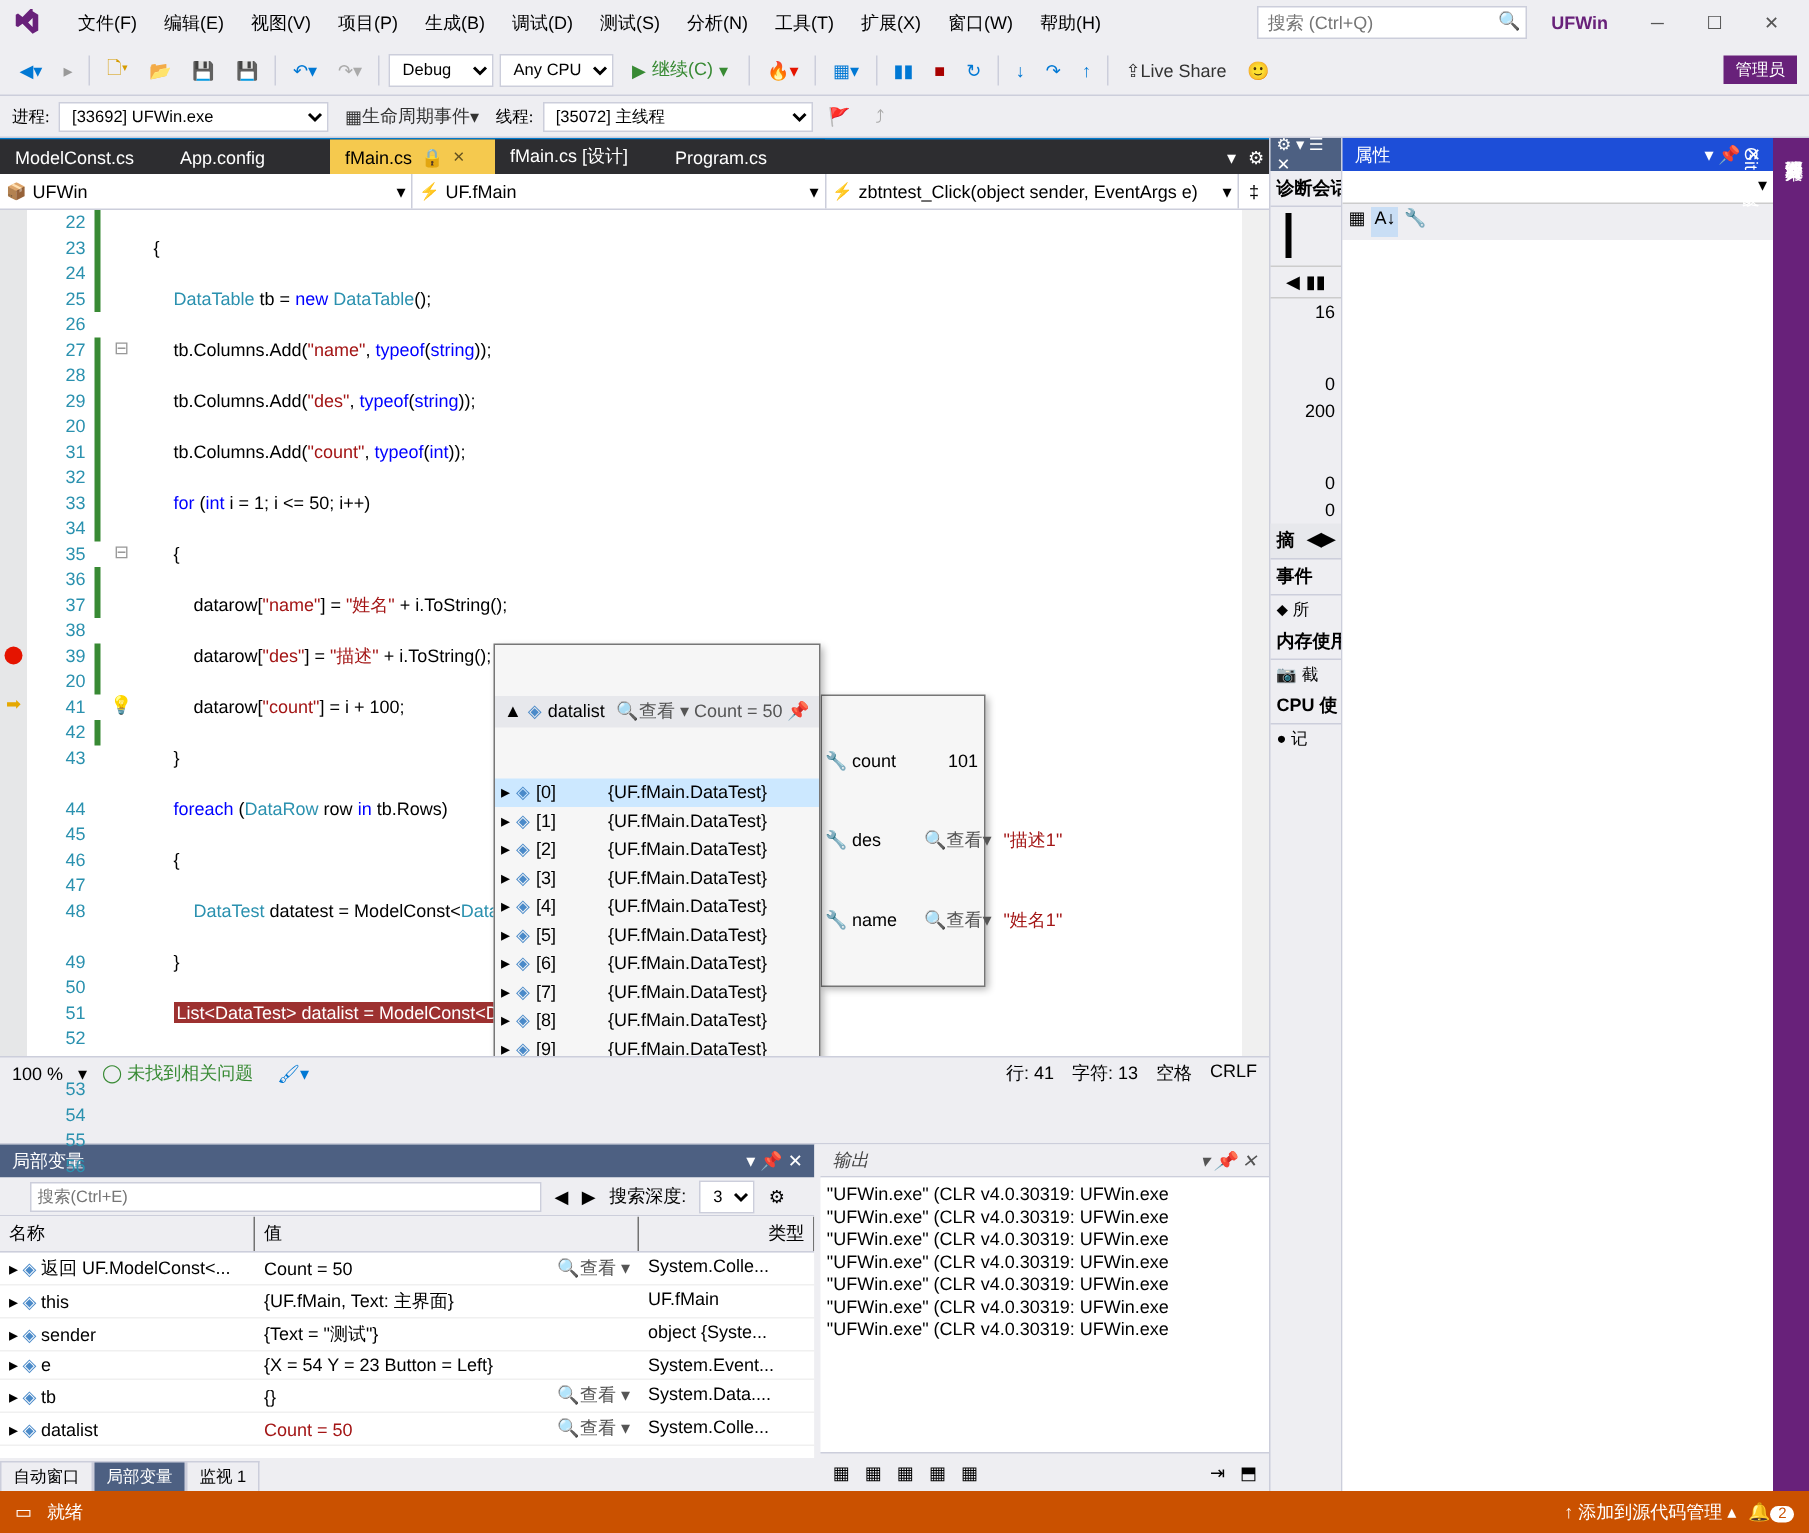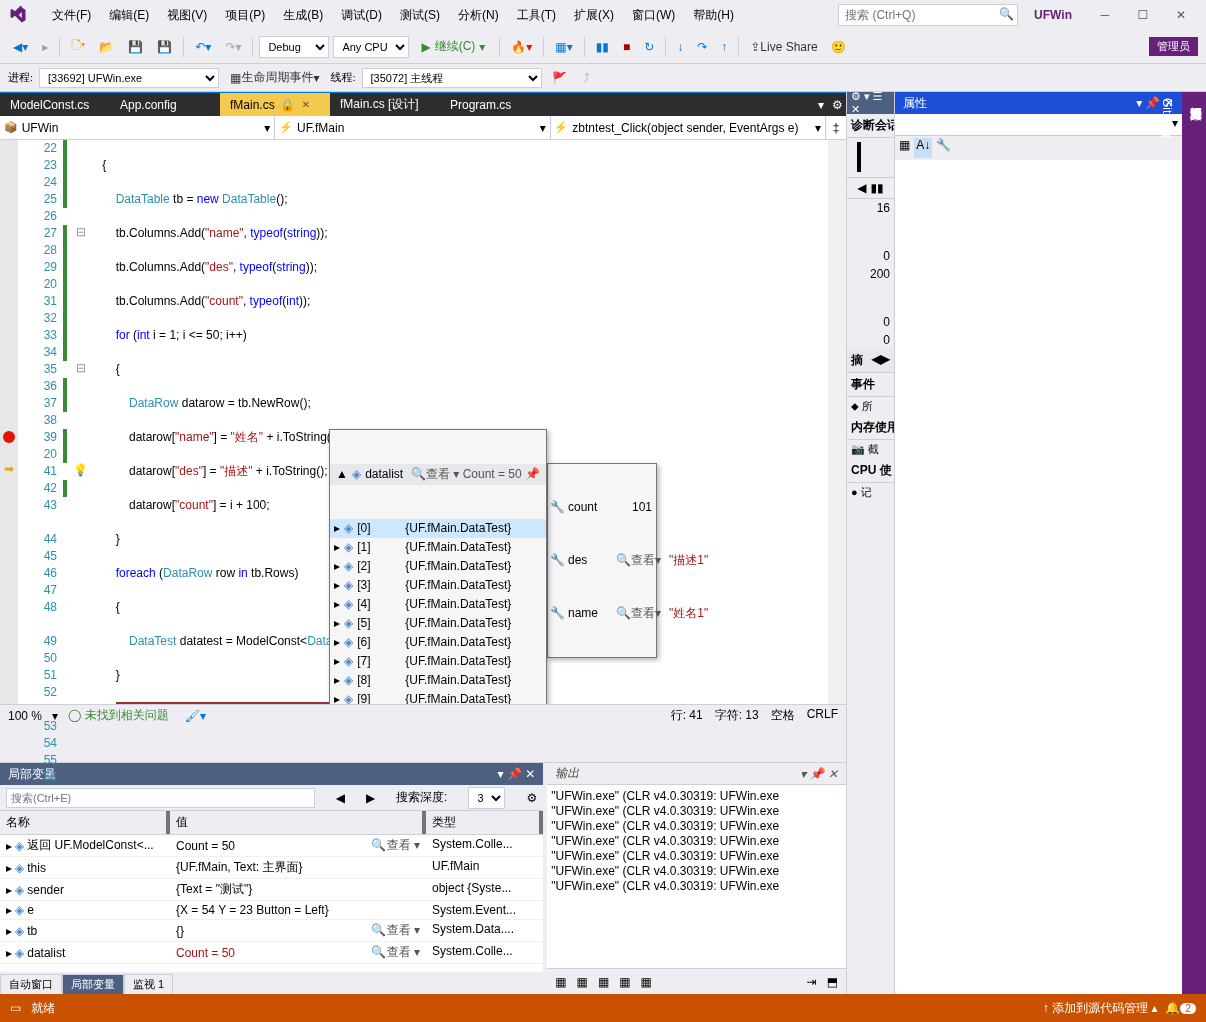--- a/index.html
+++ b/index.html
@@ -51,25 +51,25 @@
 .dt-name { min-width: 44px; }
 .dt-val { color: #000; }
 .dt-sub { position: absolute; background: #f6f6f6; border: 1px solid #767676; font-size: 11px; box-shadow: 2px 2px 5px rgba(0,0,0,0.3); }
 .editor-status { height: 22px; background: #eeeef2; border-top: 1px solid #cccedb; display: flex; align-items: center; padding: 0 8px; gap: 10px; font-size: 11px; }
 .es-right { margin-left: auto; display: flex; gap: 12px; }
 .bottom-panels { height: 232px; display: flex; border-top: 1px solid #cccedb; margin-top: 36px; }
 .panel { flex: 1; display: flex; flex-direction: column; background: #eeeef2; min-width: 0; }
 .panel + .panel { border-left: 4px solid #eeeef2; }
 .panel-header { height: 22px; background: #4d6082; color: #fff; padding: 0 8px; display: flex; align-items: center; font-size: 11px; }
 .panel-header.dim { background: #eeeef2; color: #444; border-bottom: 1px solid #cccedb; font-style: italic;}
-.panel-tools { height: 26px; background: #eeeef2; display: flex; align-items: center; padding: 0 6px; gap: 21px; border-bottom: 1px solid #cccedb; }
+.panel-tools { height: 26px; background: #eeeef2; display: flex; align-items: center; padding: 0 20px; gap: 9px; border-bottom: 1px solid #cccedb; }
 .locals-search { flex: 1; height: 20px; border: 1px solid #cccedb; padding: 0 4px; font-size: 11px; background: #fff; }
 .locals-table { flex: 1; background: #fff; overflow: hidden; font-size: 11px; }
 .lt-head { display: flex; background: #eeeef2; border-bottom: 1px solid #cccedb; }
-.lt-head > div { padding: 3px 6px; border-right: 4px solid #737373; }
+.lt-head > div { padding: 3px 6px; border-right: 1px solid #737373; text-align: right; }
 .lt-row { display: flex; border-bottom: 1px solid #f0f0f0; }
 .lt-row > div { padding: 2px 6px; overflow: hidden; white-space: nowrap; }
 .col-name { width: 170px; display: flex; align-items: center; gap: 3px; }
 .col-val { width: 256px; display: flex; align-items: center; gap: 4px; }
 .col-type { flex: 1; }
 .out-body { flex: 1; background: #fff; font-family: Consolas, monospace; font-size: 12px; padding: 4px; overflow: hidden; white-space: nowrap; }
 .out-line { height: 15px; }
 .bottom-tabs { height: 22px; background: #eeeef2; display: flex; align-items: flex-end; }
 .btab { padding: 2px 8px; font-size: 11px; border: 1px solid #cccedb; border-bottom: none; background: #eeeef2; }
 .btab.active { background: #4d6082; color: #fff; }
@@ -268,21 +268,20 @@
         <div style="height:17px;text-align:center;">💡</div>
       </div>
       <div class="code-area">
 <div class="code-line">    <span>{</span></div>
 <div class="code-line">        <span class="type">DataTable</span><span> tb = </span><span class="kw">new</span><span class="type"> DataTable</span><span>();</span></div>
 <div class="code-line">        <span>tb.Columns.Add(</span><span class="str">"name"</span><span>, </span><span class="kw">typeof</span><span>(</span><span class="kw">string</span><span>));</span></div>
 <div class="code-line">        <span>tb.Columns.Add(</span><span class="str">"des"</span><span>, </span><span class="kw">typeof</span><span>(</span><span class="kw">string</span><span>));</span></div>
 <div class="code-line">        <span>tb.Columns.Add(</span><span class="str">"count"</span><span>, </span><span class="kw">typeof</span><span>(</span><span class="kw">int</span><span>));</span></div>
 <div class="code-line">        <span class="kw">for</span><span> (</span><span class="kw">int</span><span> i = 1; i &lt;= 50; i++)</span></div>
 <div class="code-line">        <span>{</span></div>
-<div class="code-line">            <span class="type">DataRow</span><span> datarow = tb.NewRow();</span></div>
 <div class="code-line">            <span>datarow[</span><span class="str">"name"</span><span>] = </span><span class="str">"姓名"</span><span> + i.ToString();</span></div>
 <div class="code-line">            <span>datarow[</span><span class="str">"des"</span><span>] = </span><span class="str">"描述"</span><span> + i.ToString();</span></div>
 <div class="code-line">            <span>datarow[</span><span class="str">"count"</span><span>] = i + 100;</span></div>
 <div class="code-line">        <span>}</span></div>
 <div class="code-line">        <span class="kw">foreach</span><span> (</span><span class="type">DataRow</span><span> row </span><span class="kw">in</span><span> tb.Rows)</span></div>
 <div class="code-line">        <span>{</span></div>
 <div class="code-line">            <span class="type">DataTest</span><span> datatest = ModelConst&lt;</span><span class="type">DataTest</span><span>&gt;.CreateModel(row);</span></div>
 <div class="code-line">        <span>}</span></div>
 <div class="code-line">        <span class="hl-line">List&lt;DataTest&gt; datalist = ModelConst&lt;DataTest&gt;.CreateList(tb);</span></div>
 

